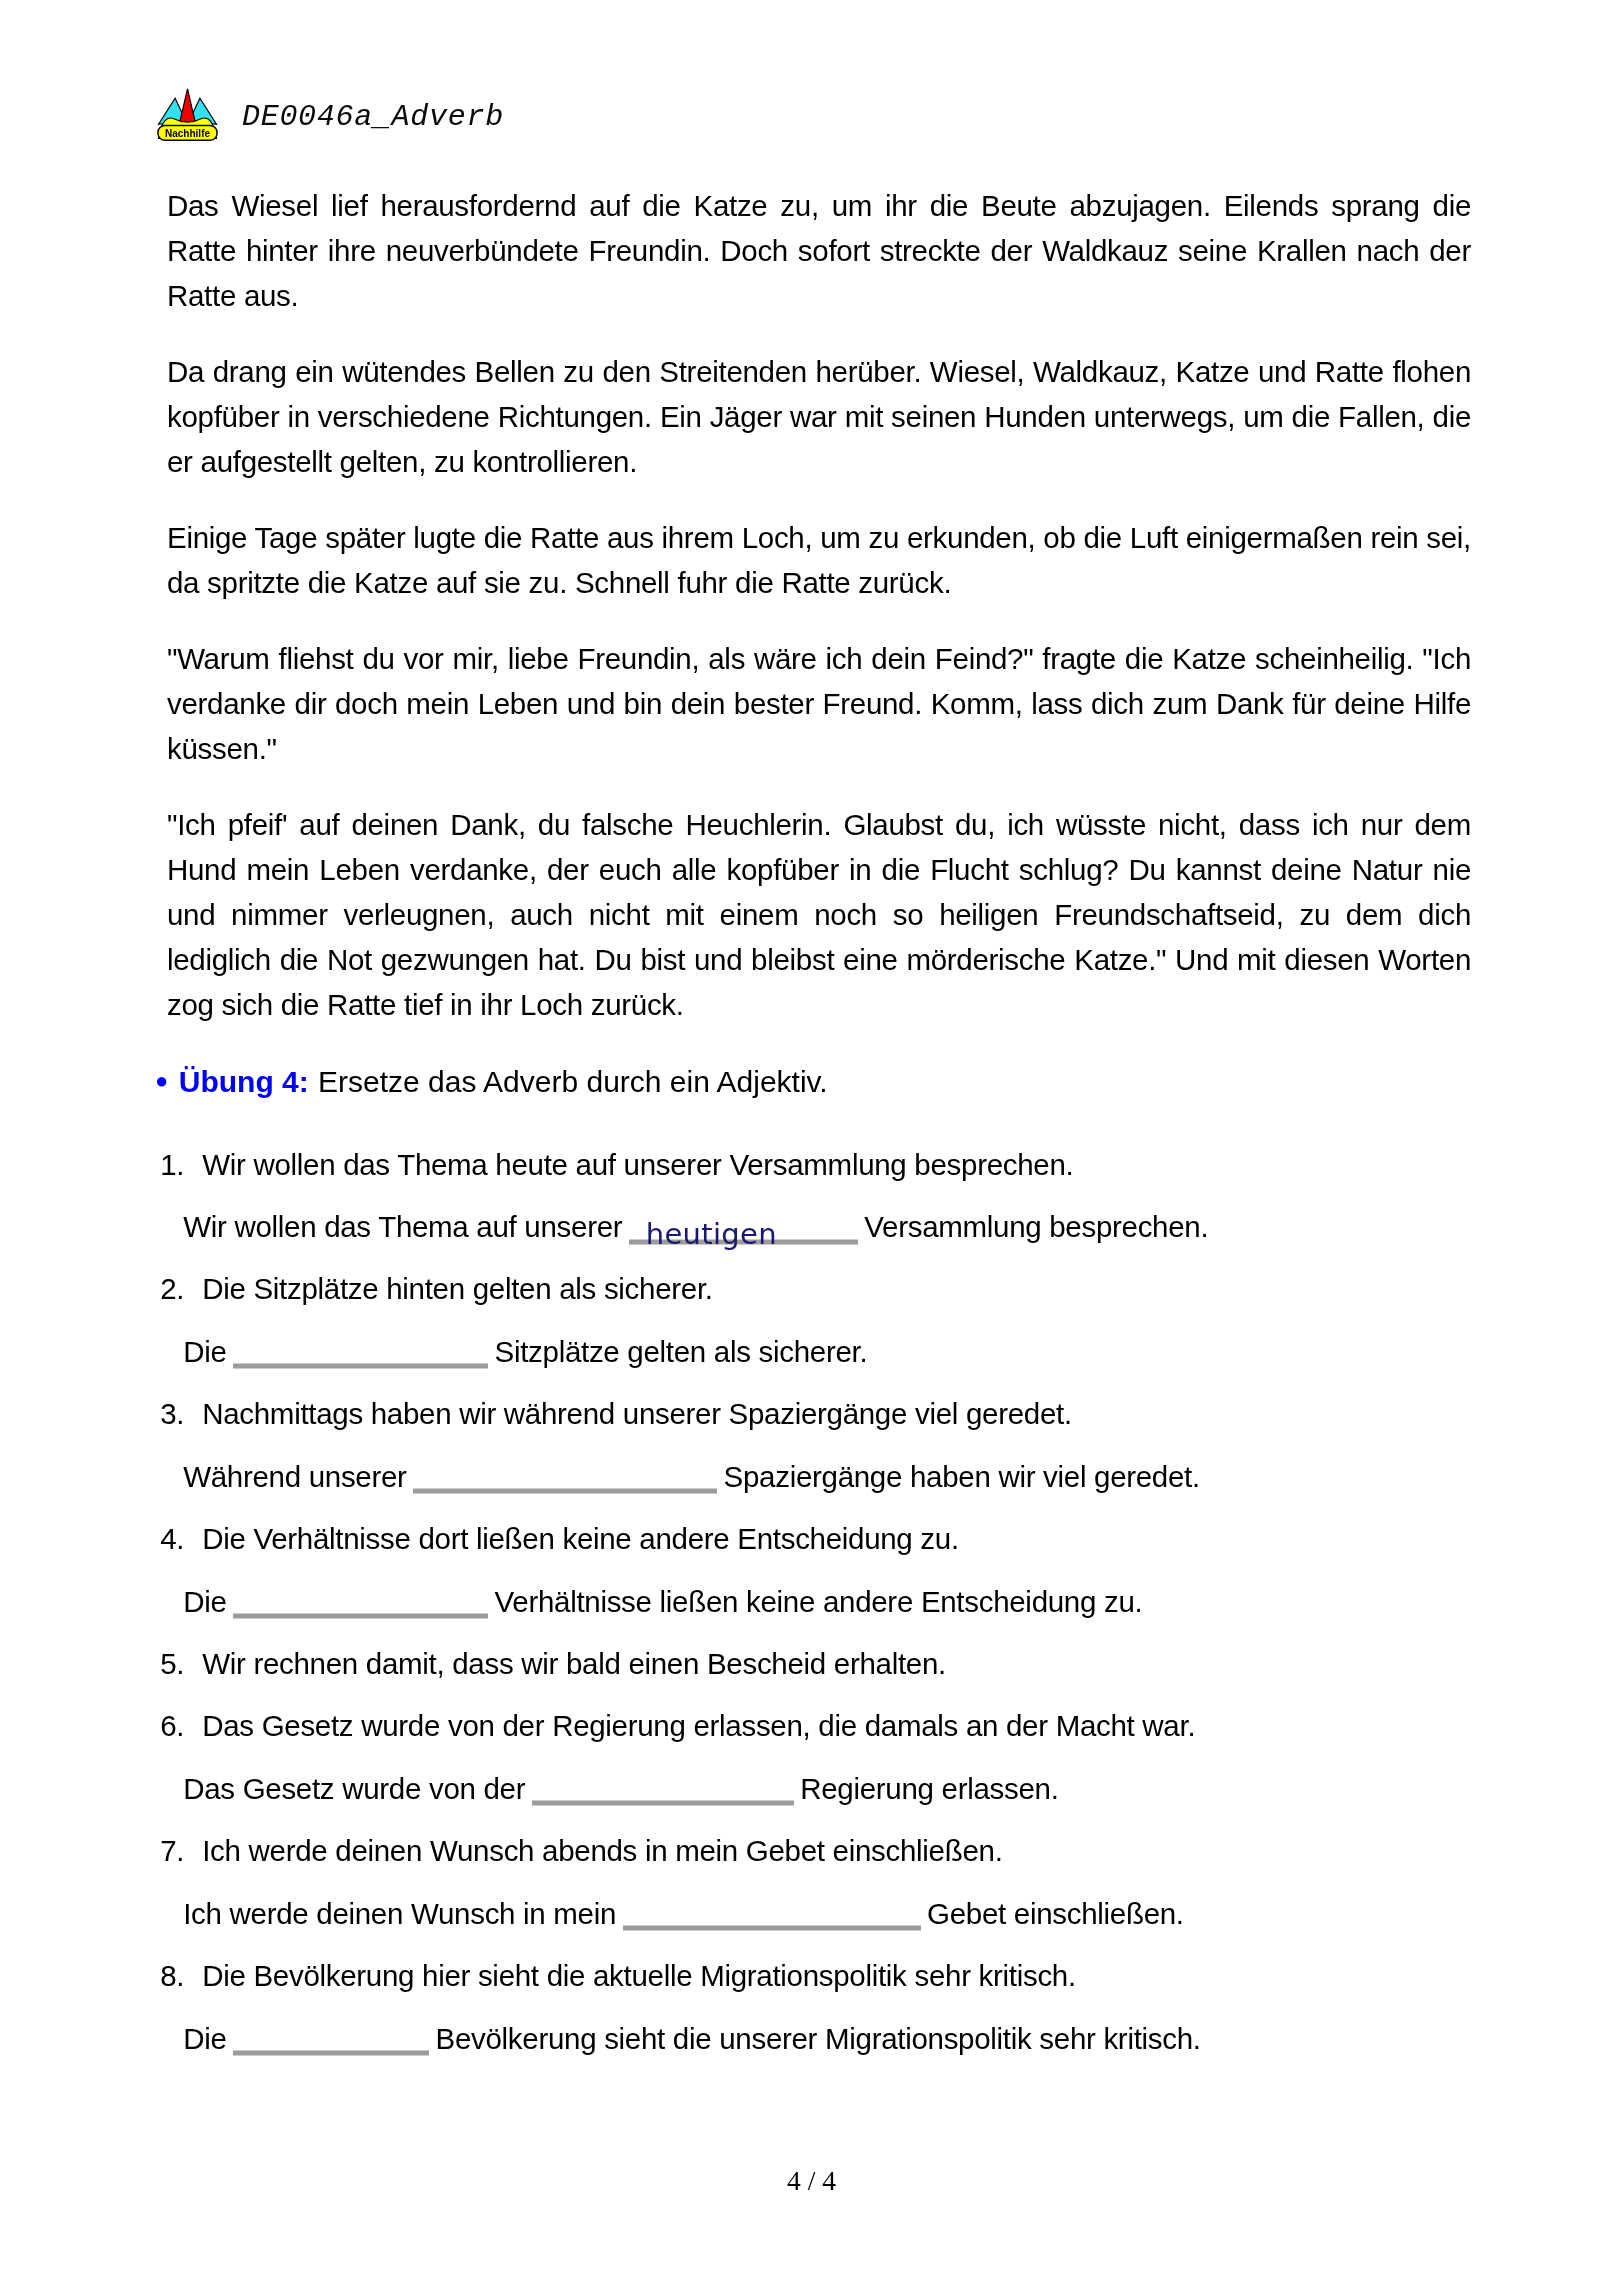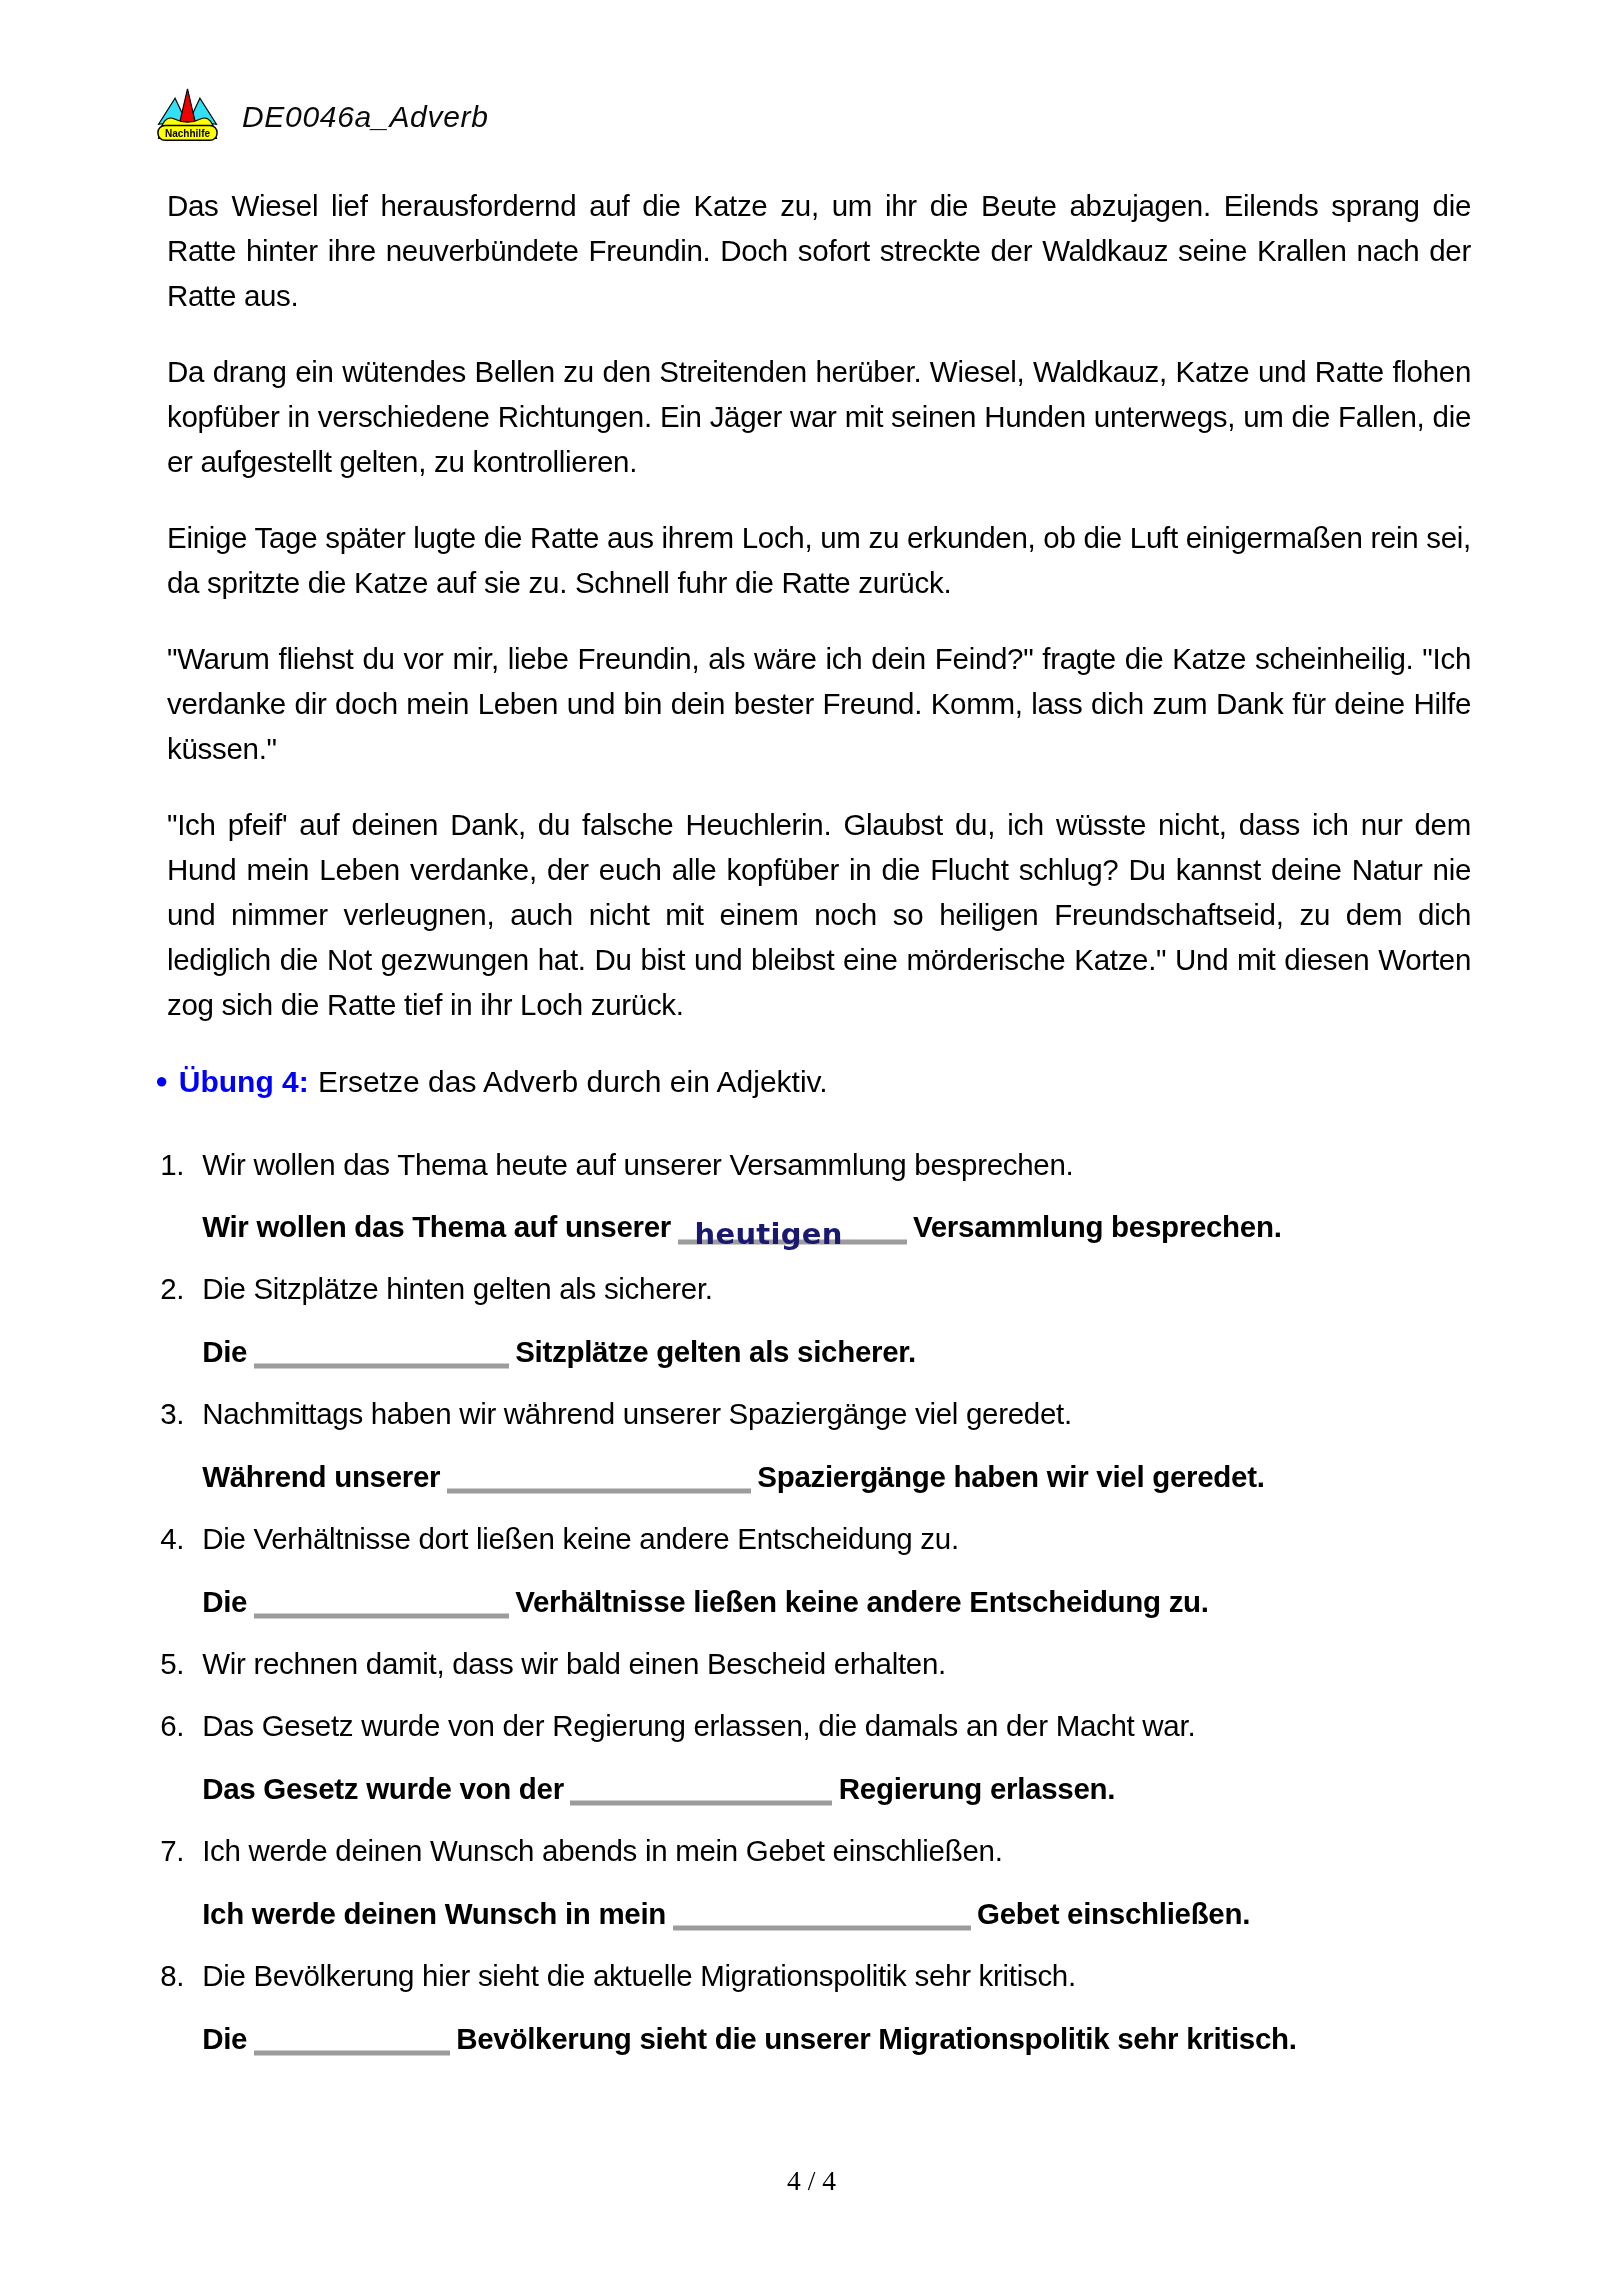--- a/index.html
+++ b/index.html
@@ -18,21 +18,21 @@
   
   .header {
     display: flex;
     align-items: center;
     gap: 22px;
     margin-bottom: 34px;
     height: 65px;
   }
   .logo { flex: none; }
   .doc-title {
-    font-family: Liberation Sans, sans-serif;
+    font-family: Liberation Mono, monospace;
     font-style: italic;
     font-size: 30px;
     letter-spacing: 0.7px;
     color: #0a0a0a;
   }
 
   
   .story p {
     margin: 0 0 31px 12px;
     font-size: 29.5px;
@@ -63,27 +63,26 @@
   .item { margin-left: 5.2px; }
   .item-q {
     display: flex;
     font-size: 29.5px;
     line-height: 45px;
     letter-spacing: -0.3px;
     margin-bottom: 17px;
   }
   .item-num { flex: none; width: 42px; }
   .item-a {
-    margin-left: 42px;
+    margin-left: 23px;
     font-size: 29.5px;
     line-height: 45px;
     letter-spacing: -0.3px;
     margin-bottom: 17px;
     white-space: nowrap;
-    font-weight: bold;
   }
   .blank {
     display: inline-block;
     border-bottom: 5.2px solid #9c9c9c;
     transform: translateY(6.5px);
     height: 34px;
     margin: 0 6.5px;
     box-sizing: border-box;
     vertical-align: baseline;
   }

